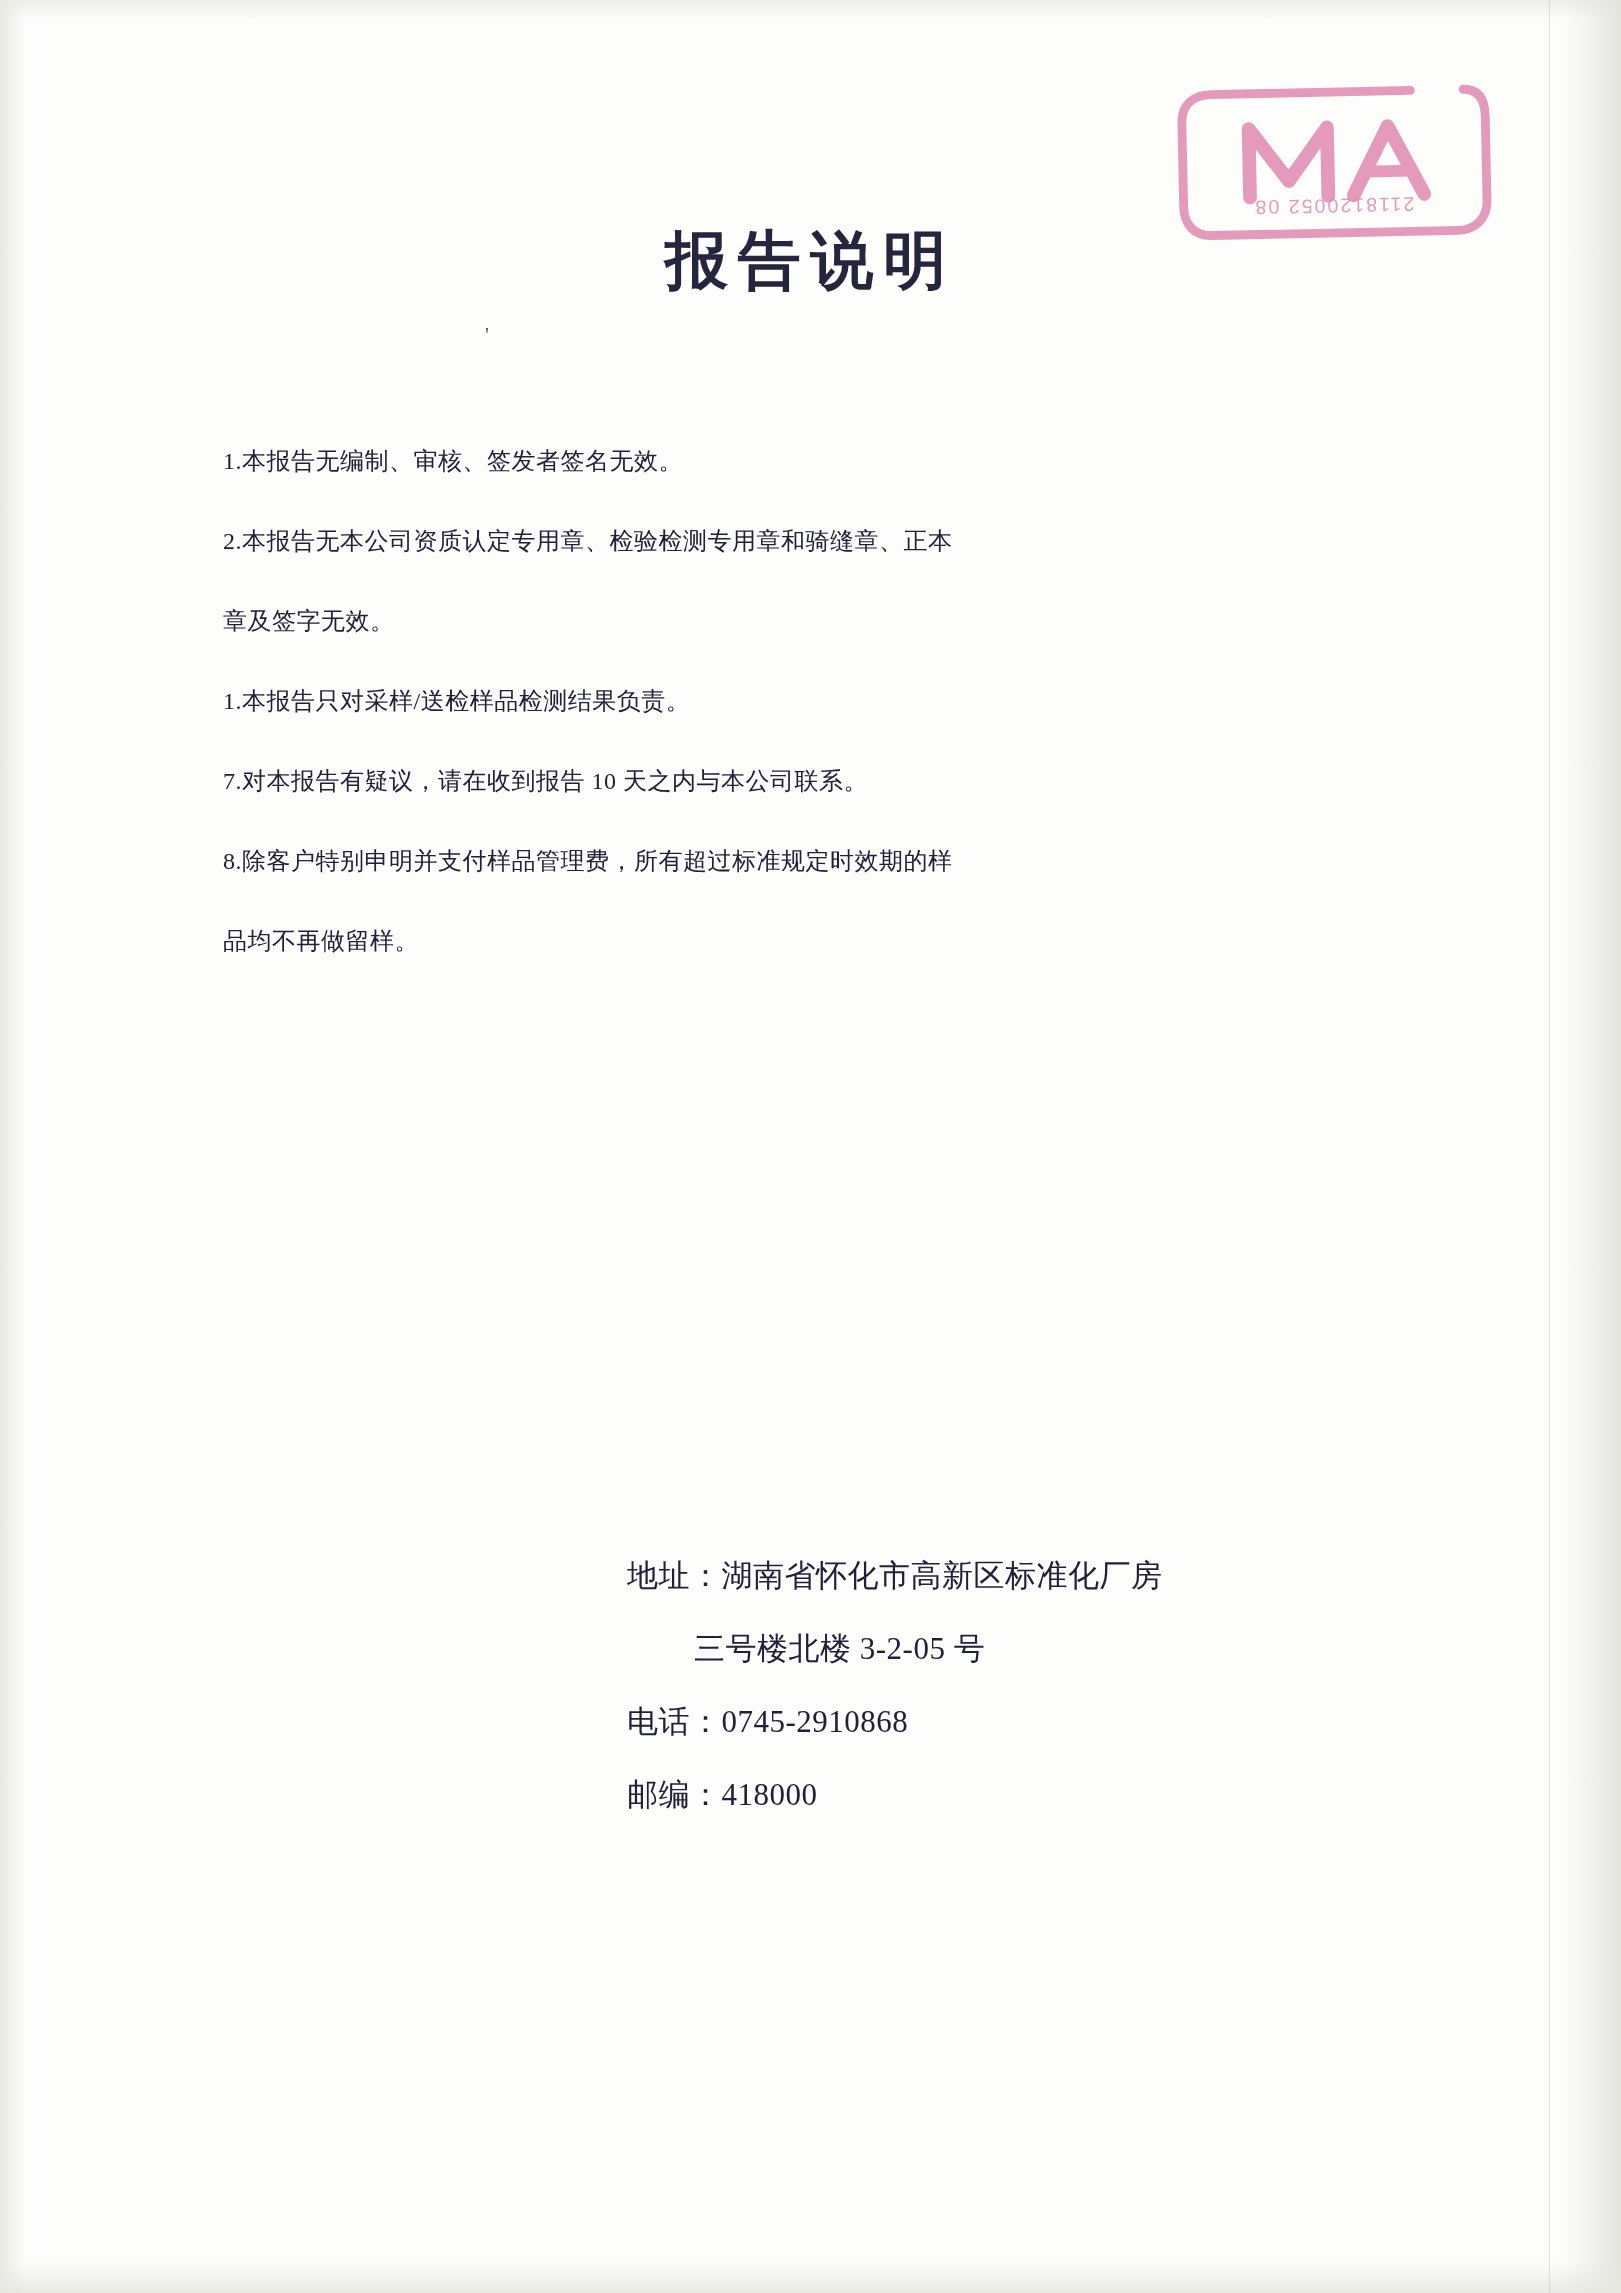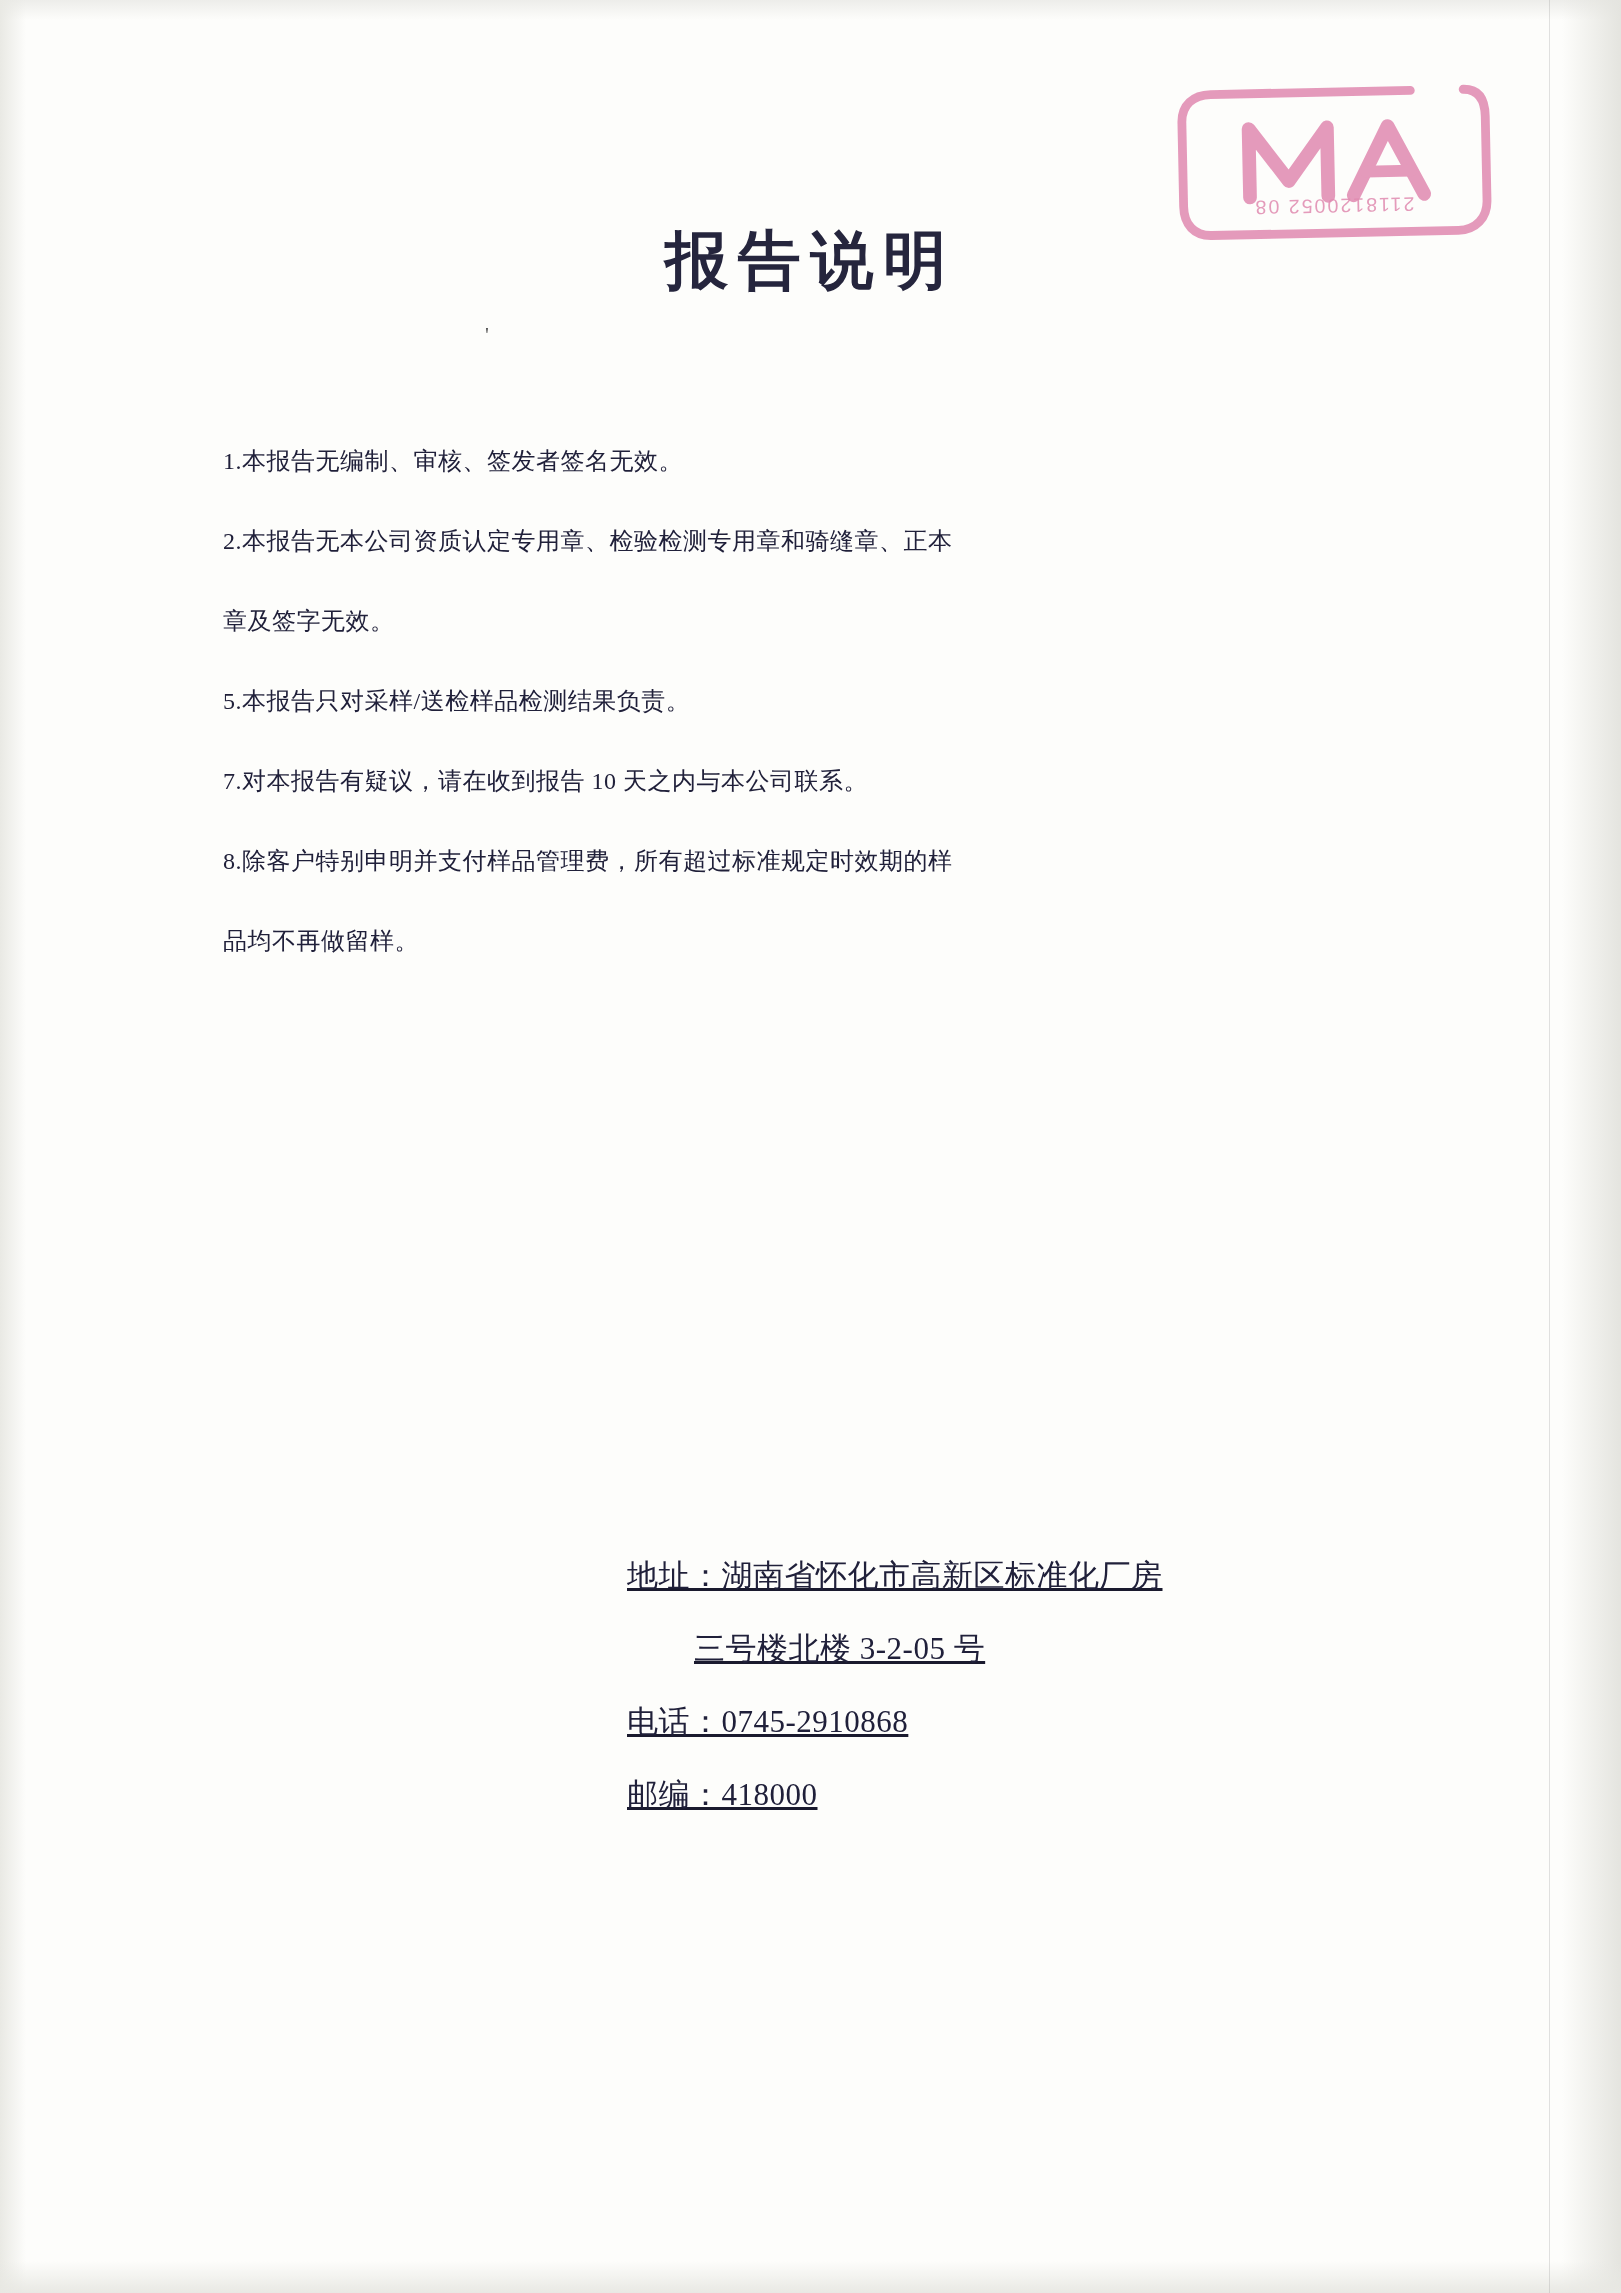--- a/index.html
+++ b/index.html
@@ -109,21 +109,20 @@
     white-space: pre-wrap;
     font-weight: 500;
   }
 
   
   .footer {
     position: absolute;
     top: 1539px;
     left: 627px;
     width: 745px;
-    text-decoration: underline;
   }
   .footer-line {
     font-size: 31px;
     line-height: 73px;
     color: #20203a;
     letter-spacing: 0.5px;
     font-weight: 500;
   }
   .footer-line.indent {
     padding-left: 67px;
@@ -159,21 +158,21 @@
     </svg>
     <div class="stamp-number">2118120052 08</div>
   </div>
 
   <div class="doc-title">报告说明</div>
 
   <div class="notes">
     <div class="note">1.本报告无编制、审核、签发者签名无效。</div>
     <div class="note">2.本报告无本公司资质认定专用章、检验检测专用章和骑缝章、正本
 章及签字无效。</div>
-    <div class="note">5.本报告只对采样/送检样品检测结果负责。</div>
+    <div class="note">1.本报告只对采样/送检样品检测结果负责。</div>
     <div class="note">7.对本报告有疑议，请在收到报告 10 天之内与本公司联系。</div>
     <div class="note">8.除客户特别申明并支付样品管理费，所有超过标准规定时效期的样
 品均不再做留样。</div>
   </div>
 
   <div class="footer">
     <div class="footer-line">地址：湖南省怀化市高新区标准化厂房</div>
     <div class="footer-line indent">三号楼北楼 3-2-05 号</div>
     <div class="footer-line">电话：0745-2910868</div>
     <div class="footer-line">邮编：418000</div>

